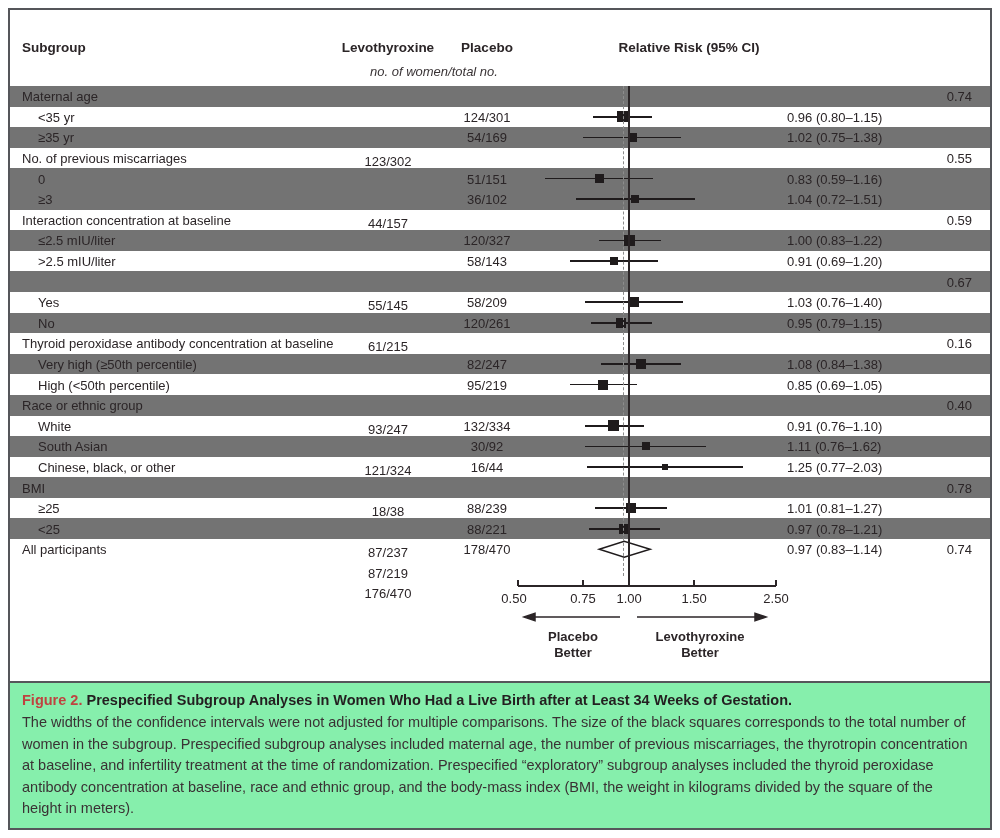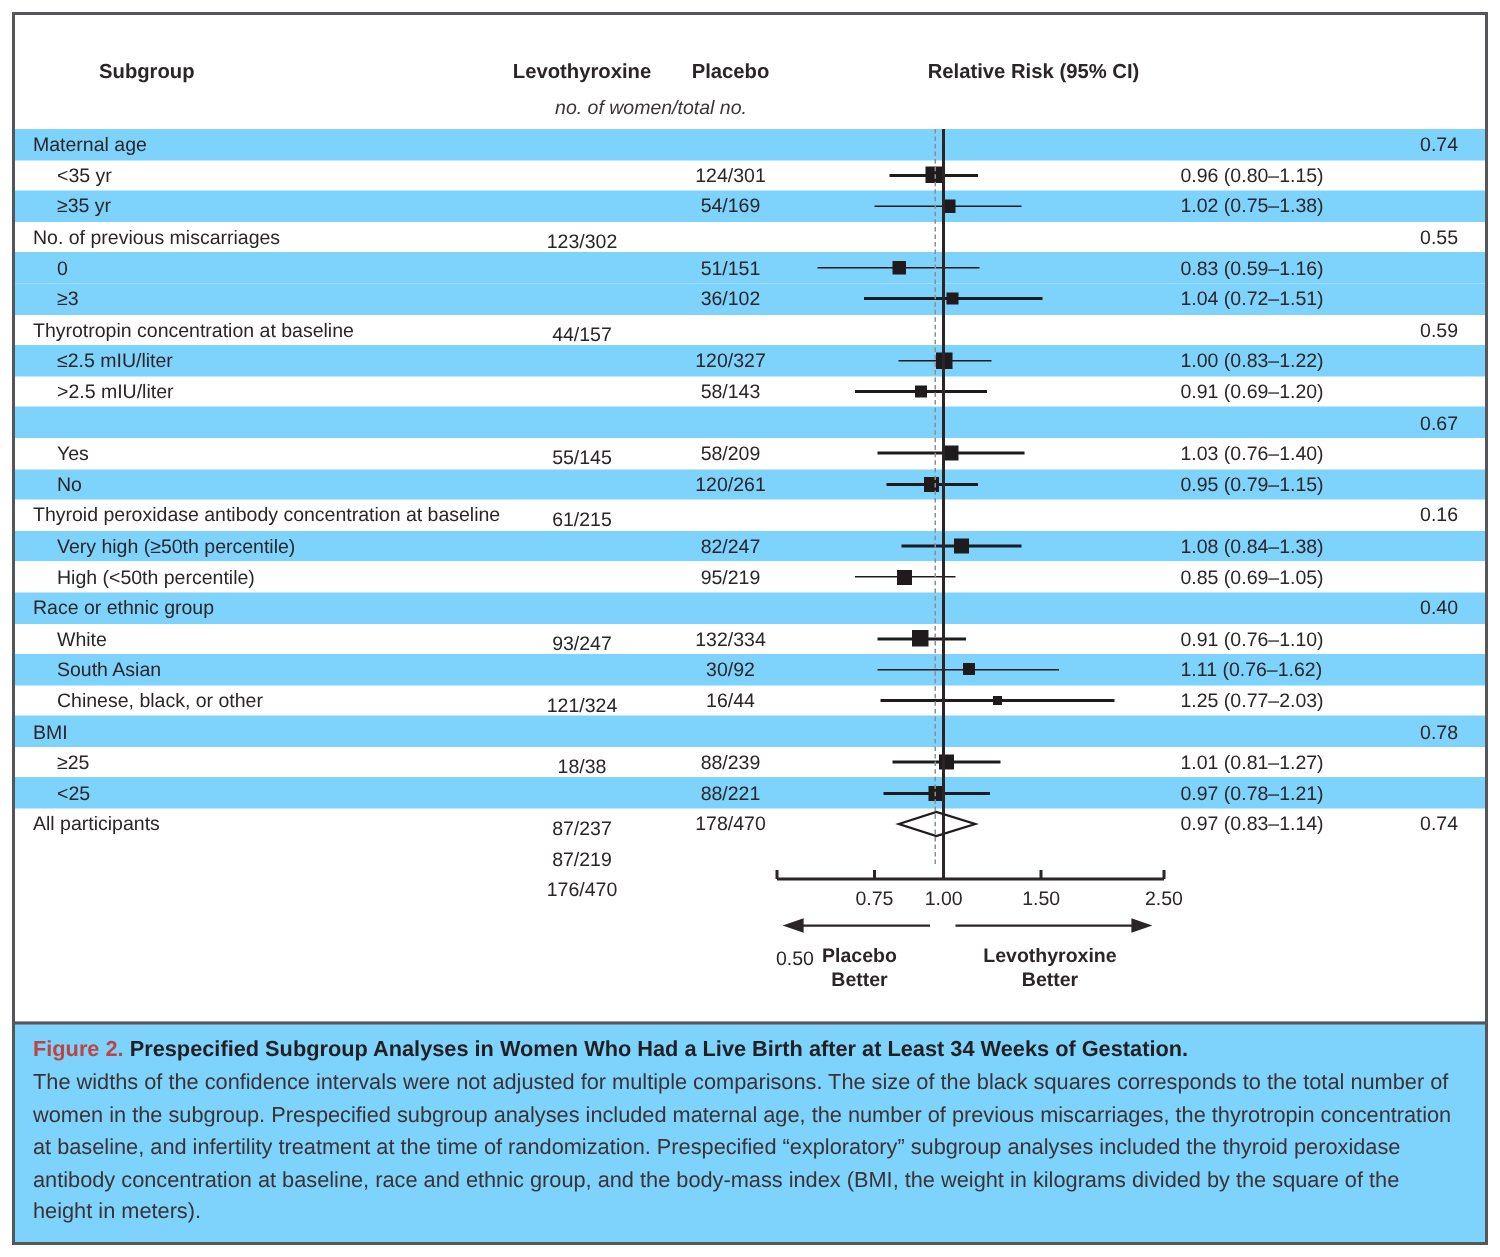--- a/index.html
+++ b/index.html
@@ -9,32 +9,32 @@
     position:relative; overflow:hidden;
   }
   .figure-box {
     position:absolute; left:8px; top:8px; width:980px; height:818px;
     border:2px solid #55565a; background:#ffffff;
   }
   .figure-area { position:absolute; left:0; top:0; width:980px; height:671px; background:#fff; }
 
   
   .hdr { position:absolute; font-weight:bold; font-size:13.5px; white-space:nowrap; }
-  .hdr-subgroup { left:12px; top:30px;margin-left:44px; }
+  .hdr-subgroup { left:12px; top:30px; }
   .hdr-levo { left:328px; width:100px; top:30px; text-align:center; }
   .hdr-plac { left:427px; width:100px; top:30px; text-align:center; }
   .hdr-rr   { left:529px; width:300px; top:30px; text-align:center; }
   .hdr-p    { left:850px; width:118px; top:14px; text-align:center; line-height:16px; }
   .units { position:absolute; left:324px; width:200px; top:54px; text-align:center;
            font-style:italic; font-size:13px; color:#3a3436; }
 
   
   .rows { position:absolute; left:0; top:76px; width:980px; }
   .row { position:relative; height:20.6px; font-size:13px; }
-  .row.stripe { background:#7dd3fc;text-decoration:underline; }
+  .row.stripe { background:#737373;text-decoration:underline; }
   .lbl { position:absolute; left:12px; top:50%; transform:translateY(-50%); white-space:nowrap; }
   .lbl.indent { left:28px; }
   .cell { position:absolute; top:50%; transform:translateY(-50%); white-space:nowrap; }
   .c-levo { left:328px; width:100px; text-align:center;margin-top:44px; }
   .c-plac { left:427px; width:100px; text-align:center; }
   .c-rr   { left:777px; }
   .c-pv   { left:900px; width:62px; text-align:right; }
   .ci { position:absolute; height:1.6px; background:#1f1b1c; top:50%; margin-top:-0.8px; }
   .sq { position:absolute; background:#1f1b1c; top:50%; }
   .dsvg { position:absolute; left:0; top:0; }
@@ -47,21 +47,21 @@
   .tick { position:absolute; width:1.6px; height:6px; top:569.5px; background:#2b2527; }
   .tick-label { position:absolute; top:581px; width:44px; text-align:center; font-size:13px; }
   .arrows { position:absolute; left:0; top:598px; }
   .dir { position:absolute; text-align:center; font-weight:bold; font-size:13px; line-height:15.5px; top:619px; }
   .dir-left { left:503px; width:120px; }
   .dir-right { left:618px; width:144px; }
 
   
   .caption {
     position:absolute; left:0; top:671px; width:980px; height:147px;
-    border-top:2px solid #55565a; background:#7dd3fc; box-sizing:border-box;
+    border-top:2px solid #55565a; background:#86efac; box-sizing:border-box;
     padding:9px 14px 0 12px;
   }
   .cap-title { font-size:14.5px; font-weight:bold; color:#231f20; }
   .cap-label { color:#bf4340; }
   .cap-body { margin-top:4px; font-size:14.5px; line-height:21.5px; color:#3a3234; }
 </style>
 </head>
 <body>
 
 <div class="figure-box">
@@ -108,21 +108,21 @@
         </div>
         <div class="row stripe">
           <span class="lbl indent">≥3</span>
           <span class="cell c-levo">34/94</span>
           <span class="cell c-plac">36/102</span>
           <span class="cell c-rr">1.04 (0.72–1.51)</span>
           <span class="ci" style="left: 566.454px; width: 118.724px;"></span>
           <span class="sq" style="width: 8px; height: 8px; left: 621.402px; margin-top: -4px;"></span>
         </div>
         <div class="row">
-          <span class="lbl">Thyrotropin concentration at baseline</span>
+          <span class="lbl">Interaction concentration at baseline</span>
           <span class="cell c-pv">0.59</span>
         </div>
         <div class="row stripe">
           <span class="lbl indent">≤2.5 mIU/liter</span>
           <span class="cell c-levo">121/325</span>
           <span class="cell c-plac">120/327</span>
           <span class="cell c-rr">1.00 (0.83–1.22)</span>
           <span class="ci" style="left: 589.245px; width: 61.7461px;"></span>
           <span class="sq" style="width: 11px; height: 11px; left: 613.615px; margin-top: -5.5px;"></span>
         </div>
@@ -231,21 +231,21 @@
             <polygon points="589.2450983047254,10.3 614.2318066031091,2.3000000000000007 640.118960689653,10.3 614.2318066031091,18.3" fill="#ffffff" stroke="#1f1b1c" stroke-width="1.5"></polygon>
           </svg>
         </div>
       </div>
 
     <div class="dashline"></div>
     <div class="refline"></div>
     <div class="axis-line"></div>
     <div id="ticks">
         <div class="tick" style="left: 507.2px;"></div>
-        <div class="tick-label" style="left: 498px; margin-top: 40px;">0.50</div>
+        <div class="tick-label" style="left: 482px;">0.50</div>
         <div class="tick" style="left: 572.198px;"></div>
         <div class="tick-label" style="left: 550.998px;">0.75</div>
         <div class="tick" style="left: 618.315px;"></div>
         <div class="tick-label" style="left: 597.115px;">1.00</div>
         <div class="tick" style="left: 683.312px;"></div>
         <div class="tick-label" style="left: 662.112px;">1.50</div>
         <div class="tick" style="left: 765.2px;"></div>
         <div class="tick-label" style="left: 744px;">2.50</div>
       </div>
 

